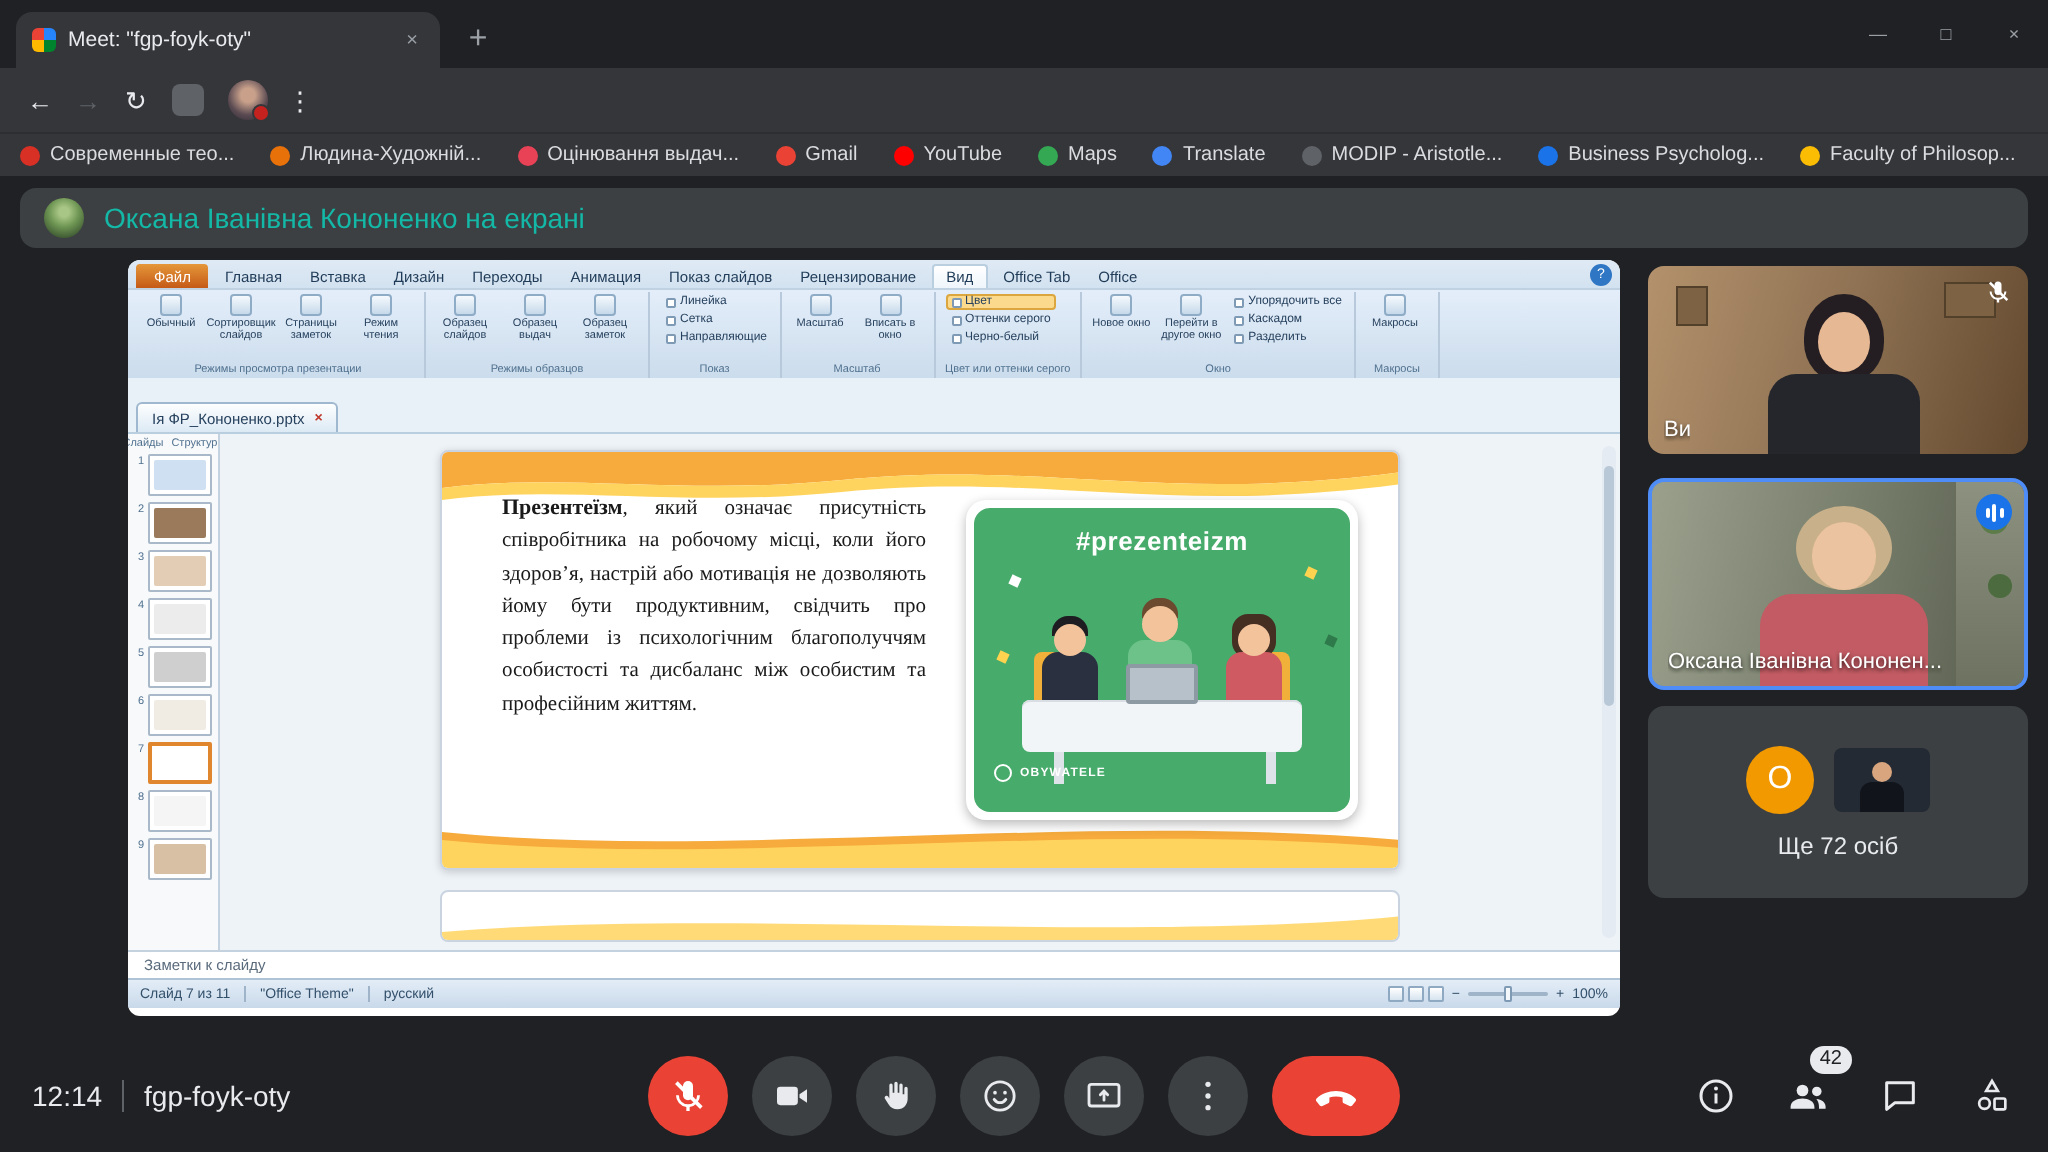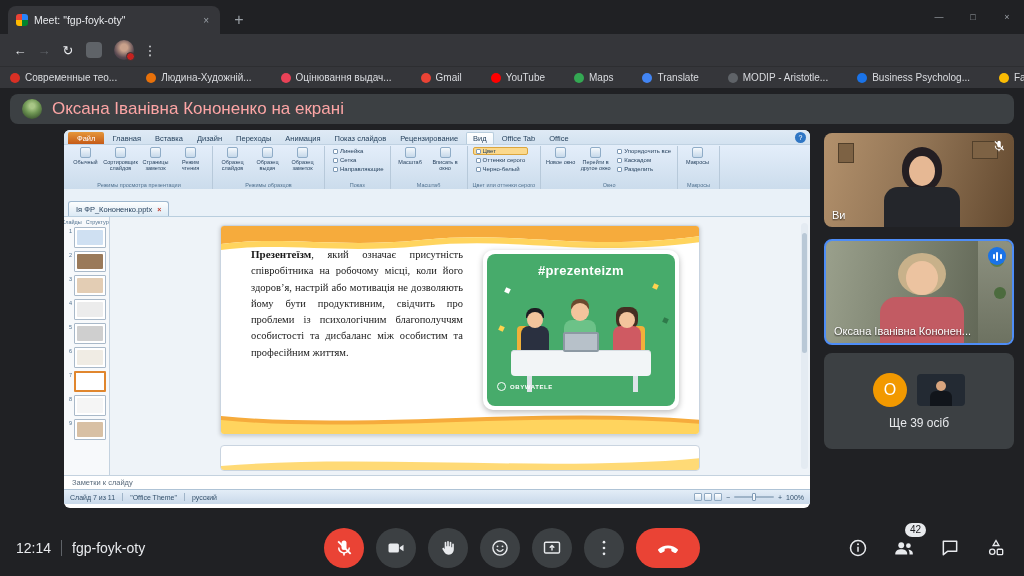--- a/index.html
+++ b/index.html
@@ -23,29 +23,29 @@
   .lock{width:8px;height:10px;position:relative;flex:none}
   .lock .shackle{position:absolute;left:1px;top:0;width:6px;height:6px;border:1.4px solid #9aa0a6;border-bottom:none;border-radius:4px 4px 0 0}
   .lock .bodyp{position:absolute;left:0;top:4px;width:8px;height:6px;background:#9aa0a6;border-radius:1.5px}
   .url{font-size:11px;color:#e8eaed;flex:1;white-space:nowrap;overflow:hidden}
   .star{color:#9aa0a6;font-size:12px;flex:none}
   .ext{width:16px;height:16px;border-radius:4px;background:#5f6368;margin:0 6px;flex:none}
   .avatar{width:20px;height:20px;border-radius:50%;background:radial-gradient(circle at 50% 38%,#c9a18b 22%,#5a4a52 62%,#2e2a33 100%);margin:0 6px;position:relative;flex:none}
   .avatar::after{content:"";position:absolute;right:-1px;bottom:-1px;width:7px;height:7px;border-radius:50%;background:#c5221f;border:1.5px solid #35363a}
   .menu{color:#e8eaed;font-size:13px;width:20px;text-align:center}
 
-  .bookmarks{position:absolute;top:66px;left:0;right:0;height:22px;background:#35363a;border-top:1px solid #2d2e31;display:flex;align-items:center;padding:0 10px;gap:29px;overflow:hidden}
+  .bookmarks{position:absolute;top:66px;left:0;right:0;height:22px;background:#35363a;border-top:1px solid #2d2e31;display:flex;align-items:center;padding:0 10px;gap:18px;overflow:hidden}
   .bm{display:flex;align-items:center;gap:5px;flex:none}
   .bm-ico{width:10px;height:10px;border-radius:50%;flex:none}
   .bm-label{font-size:10px;color:#dadce0;white-space:nowrap}
 
   
   .banner{position:absolute;top:94px;left:10px;width:1004px;height:30px;background:#3c4043;border-radius:8px;display:flex;align-items:center;padding:0 12px;gap:10px}
   .banner-ava{width:20px;height:20px;border-radius:50%;background:radial-gradient(circle at 50% 35%,#a8c686 15%,#6f9654 45%,#3f5a33 80%);flex:none}
-  .banner-text{font-size:17px;color:#fca5a5}
+  .banner-text{font-size:14px;color:#14b8a6}
 
   
   .ppt{position:absolute;left:64px;top:130px;width:746px;height:378px;background:#fff;border-radius:6px;overflow:hidden;color:#27425e}
   .ppt-title{height:16px;background:linear-gradient(#e9f2fb,#cfe0f0);display:flex;align-items:center;padding:0 6px;border-bottom:1px solid #aec6dd;gap:4px}
   .qat{display:flex;gap:3px;align-items:center}
   .qat i{width:7px;height:7px;border-radius:2px;display:block}
   .qat .caret{width:0;height:0;border-left:3px solid transparent;border-right:3px solid transparent;border-top:4px solid #4a6986;background:none;border-radius:0}
   .ppt-title .t{flex:1;text-align:center;font-size:8.5px;color:#33506b;white-space:nowrap;overflow:hidden}
   .winbtns{display:flex;gap:2px}
   .winbtns span{width:15px;height:11px;font-size:7px;line-height:10px;text-align:center;color:#33506b;background:linear-gradient(#f7fafc,#dbe7f2);border:1px solid #9fb8cf;border-radius:2px}
@@ -613,21 +613,21 @@
   </div>
 
   <div class="tile tile3">
     <div class="ov-row">
       <div class="ov-circle">O</div>
       <div class="ov-thumb">
         <div class="ov-face"></div>
           <div class="ov-body"></div>
       </div>
     </div>
-    <div class="ov-text">Ще 39 осіб</div>
+    <div class="ov-text">Ще 72 осіб</div>
   </div>
 
   <div class="bottombar">
     <div class="meta">
       <span>12:14</span>
       <span class="sep"></span>
       <span>fgp-foyk-oty</span>
     </div>
 
     <div class="controls">

